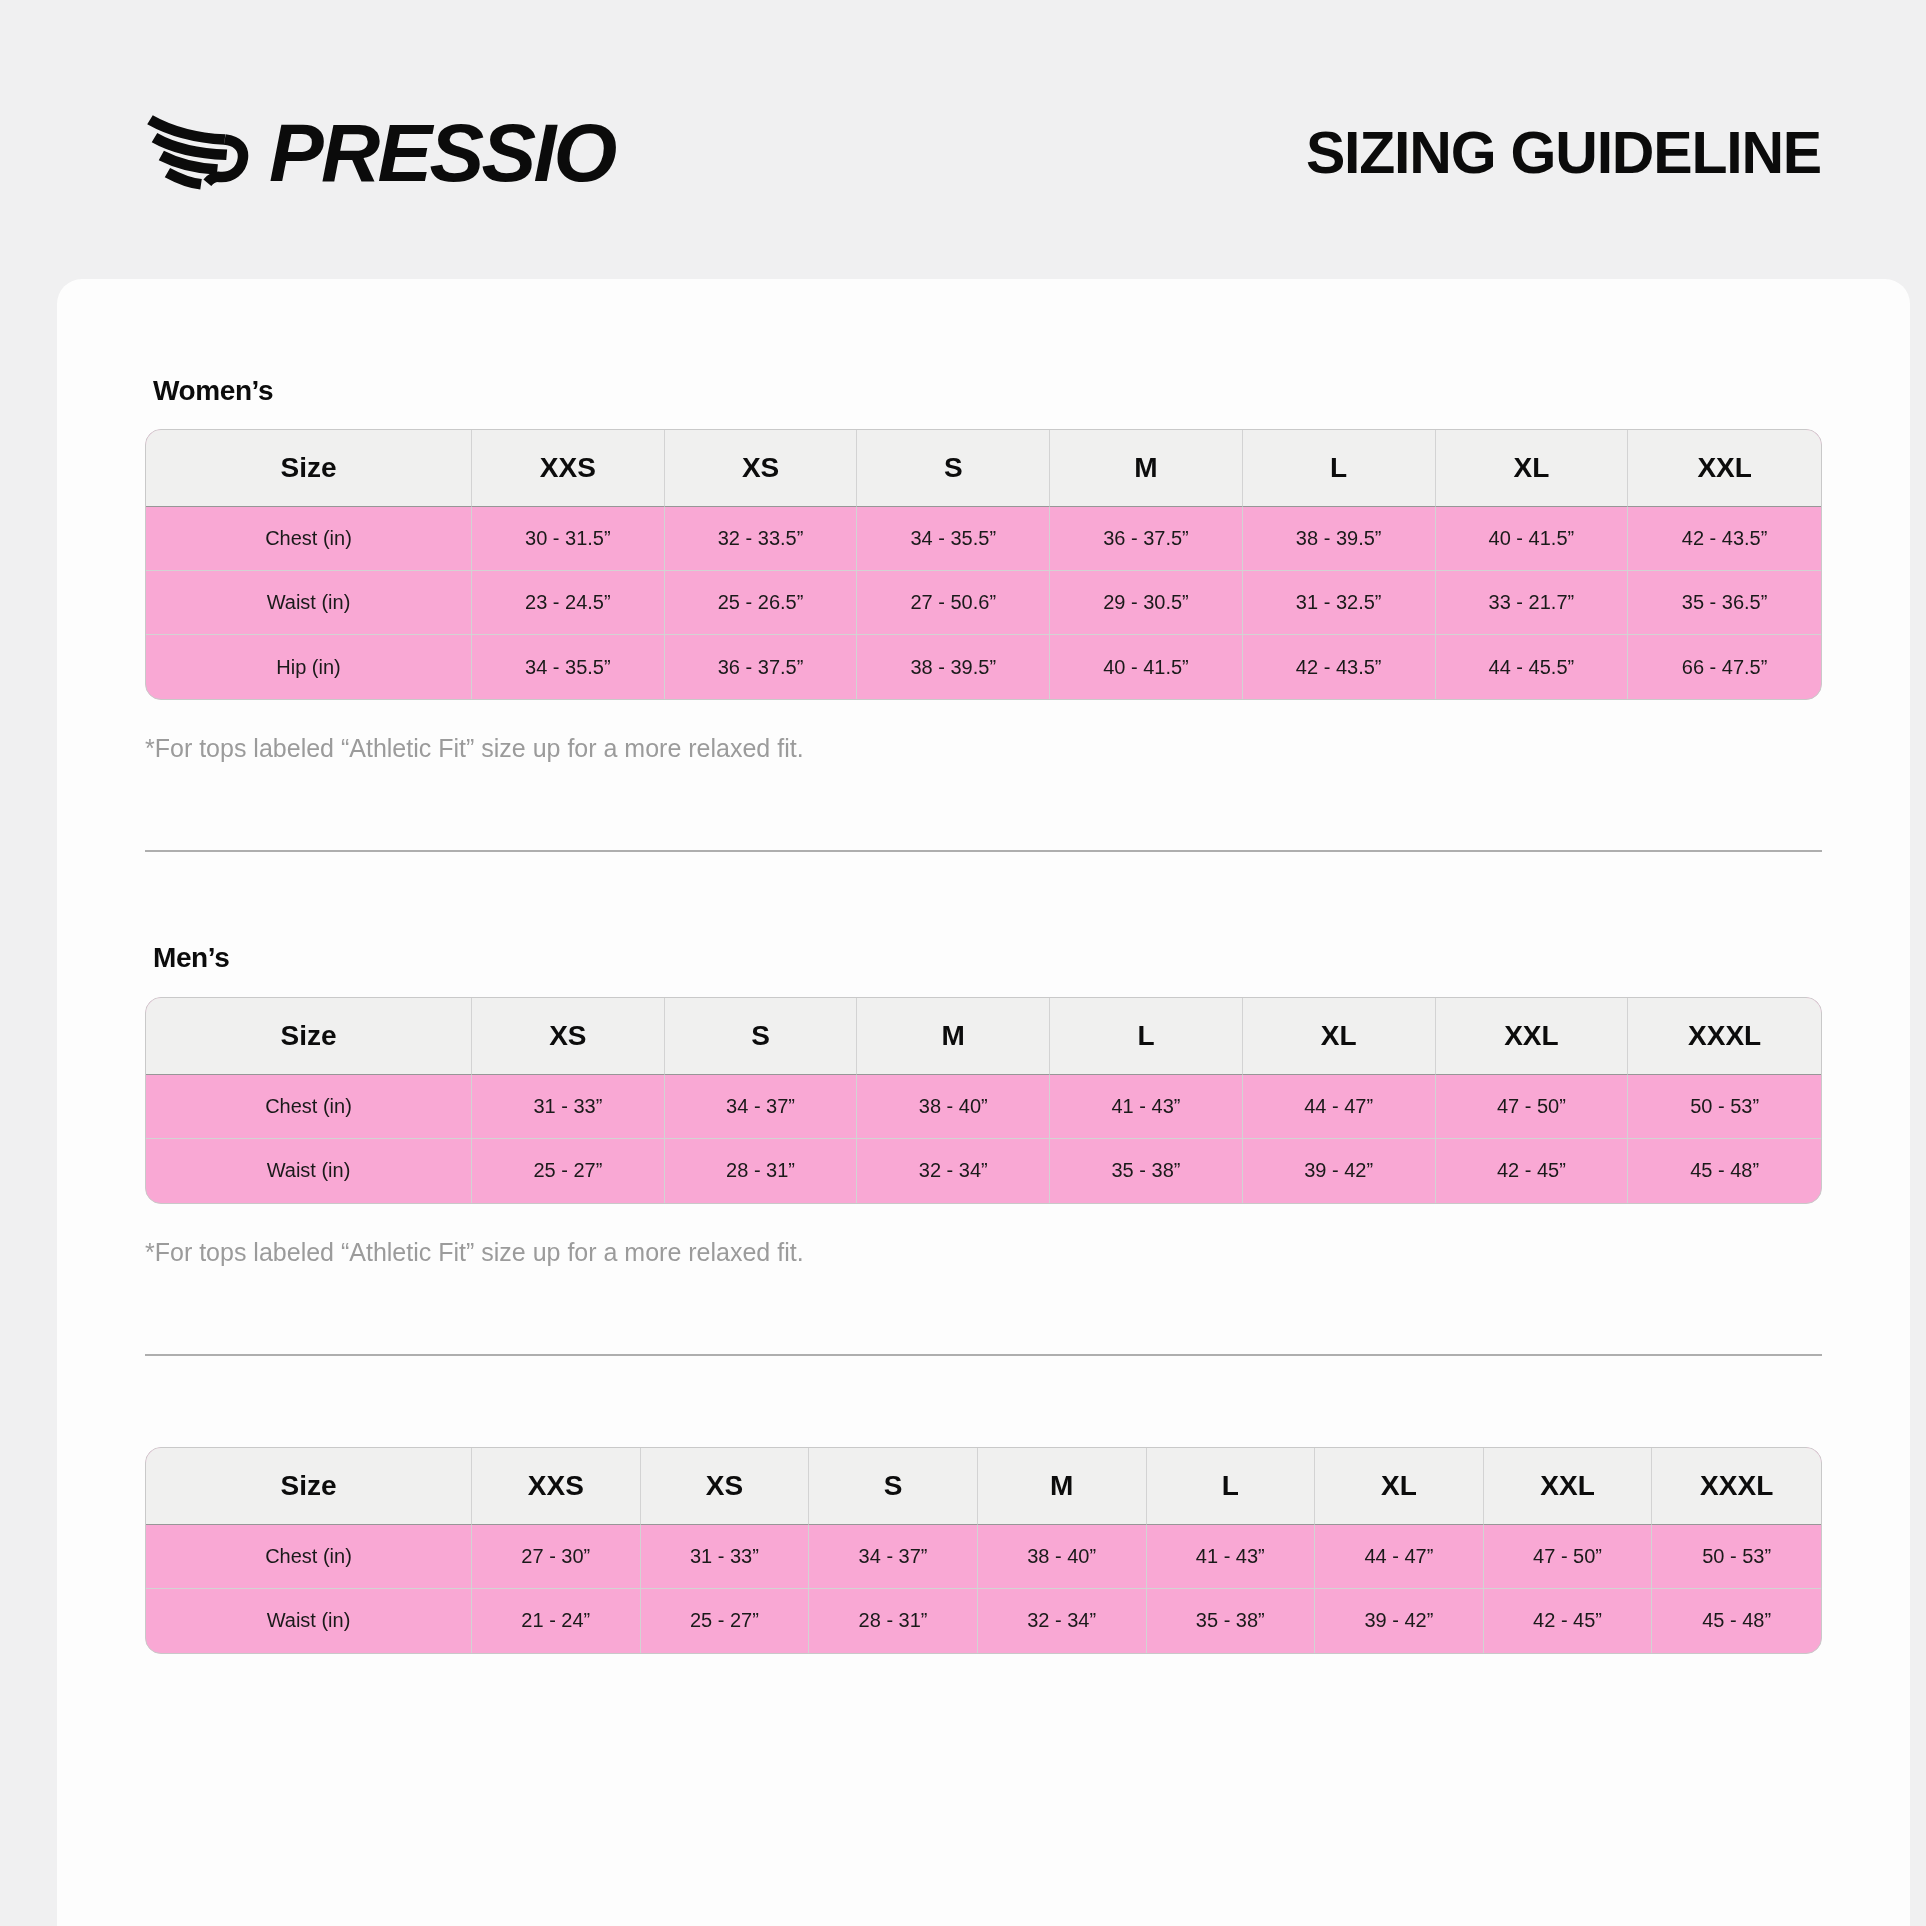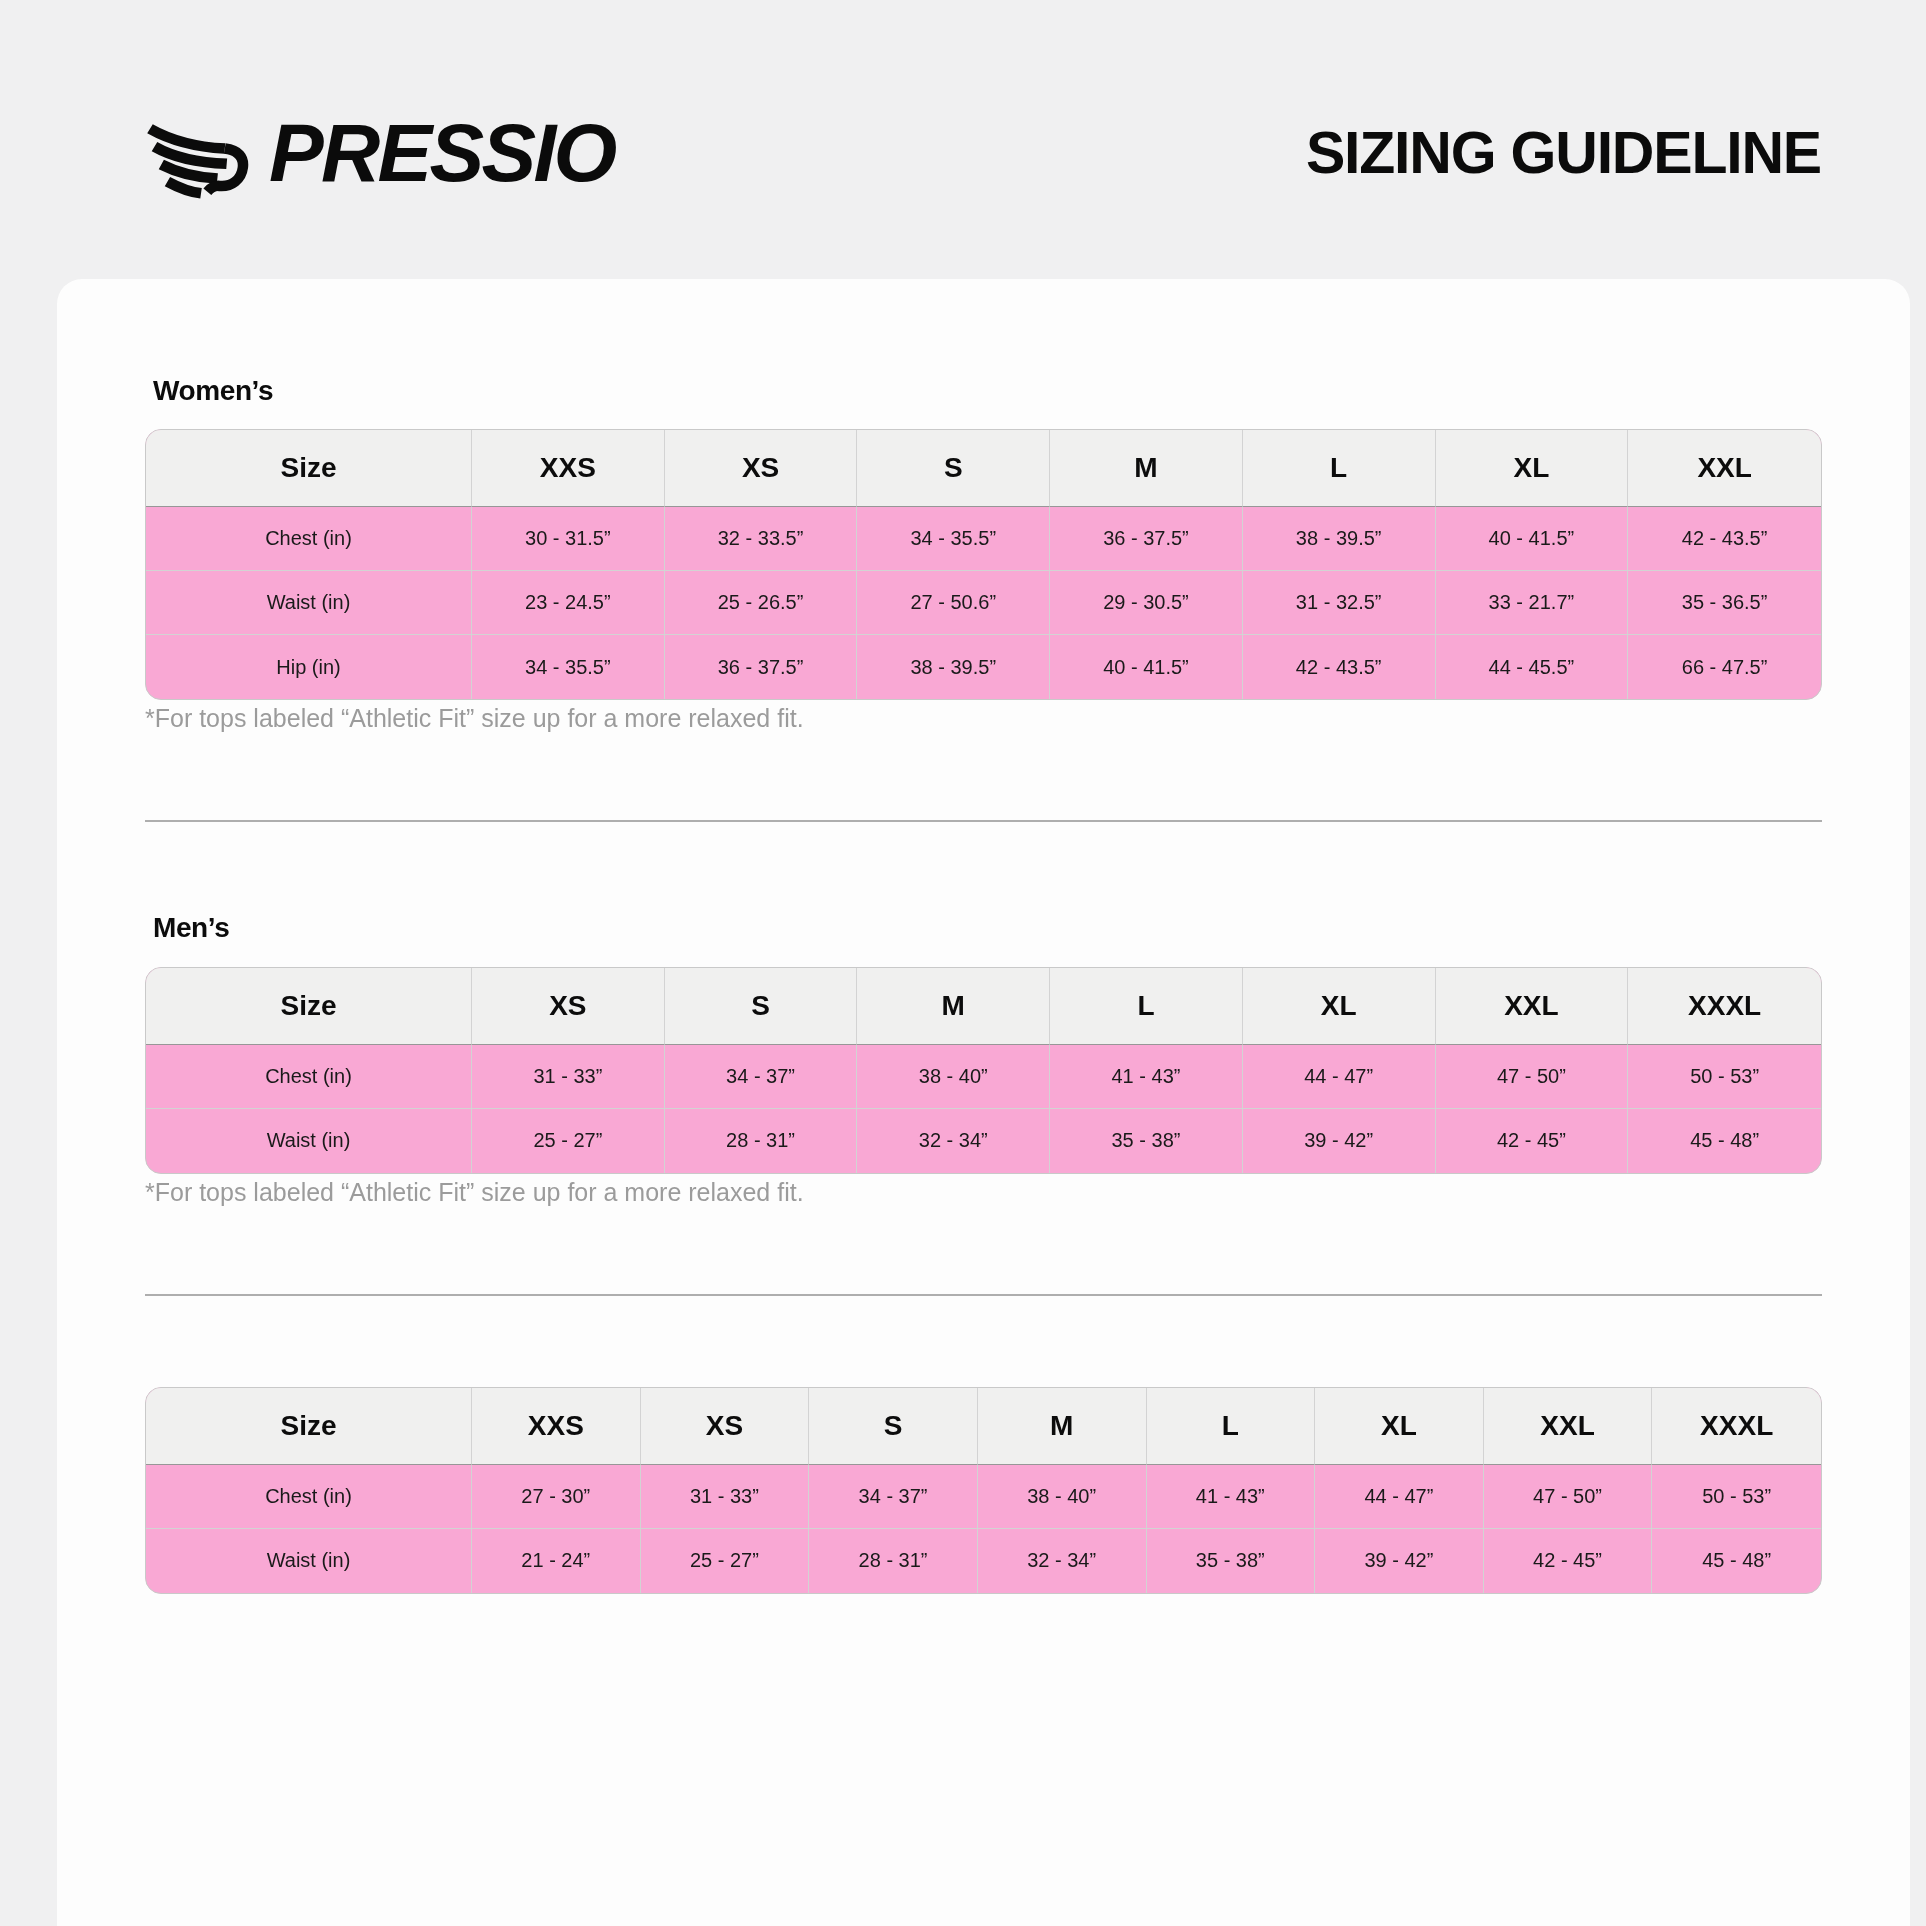--- a/index.html
+++ b/index.html
@@ -12,21 +12,21 @@
     overflow:hidden;
   }
   .page{ position:absolute; inset:0; }
 
   
   .top-header{
     position:absolute; top:0; left:0; right:0; height:279px;
     display:flex; align-items:center; justify-content:space-between;
     padding:27px 144px 0 144px;
   }
-  .logo{ display:flex; align-items:flex-end; gap:20px; }
+  .logo{ display:flex; align-items:center; gap:20px; }
   .logo svg{ width:105px; height:76px; flex:0 0 auto; }
   .brand-wordmark{
     font-size:82px; font-weight:bold; font-style:italic;
     letter-spacing:-2.7px; white-space:nowrap; color:#0b0b0b;
   }
   .page-title{
     font-size:59px; font-weight:bold; letter-spacing:-1.2px;
     white-space:nowrap; color:#0b0b0b;
   }
 
@@ -60,21 +60,21 @@
     border-bottom:1.9px solid #979797;
     font-size:28px; font-weight:bold; color:#0c0c0c;
   }
   .size-table td{
     height:64px; border-bottom:1.2px solid #d3d3d3;
     font-size:20px; font-weight:normal; color:#1a1a1a;
   }
   .size-table tr:last-child td{ border-bottom:none; }
 
   p.footnote{
-    margin-top:4px; font-size:25px; color:#9b9b9b; letter-spacing:0;
+    margin-top:34px; font-size:25px; color:#9b9b9b; letter-spacing:0;
   }
   p.footnote:empty{ display:none; }
 
   .divider{
     height:1.9px; width:1677px; background:#aeaeae; border:none;
     margin:87px 0 91px 0;
   }
 </style>
 </head>
 <body>

